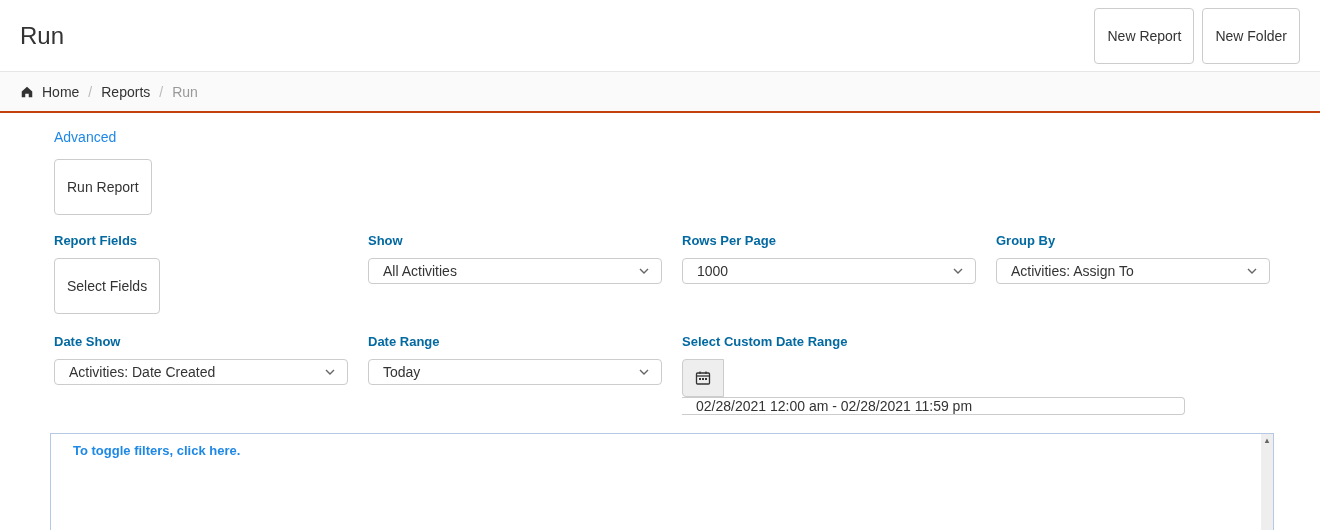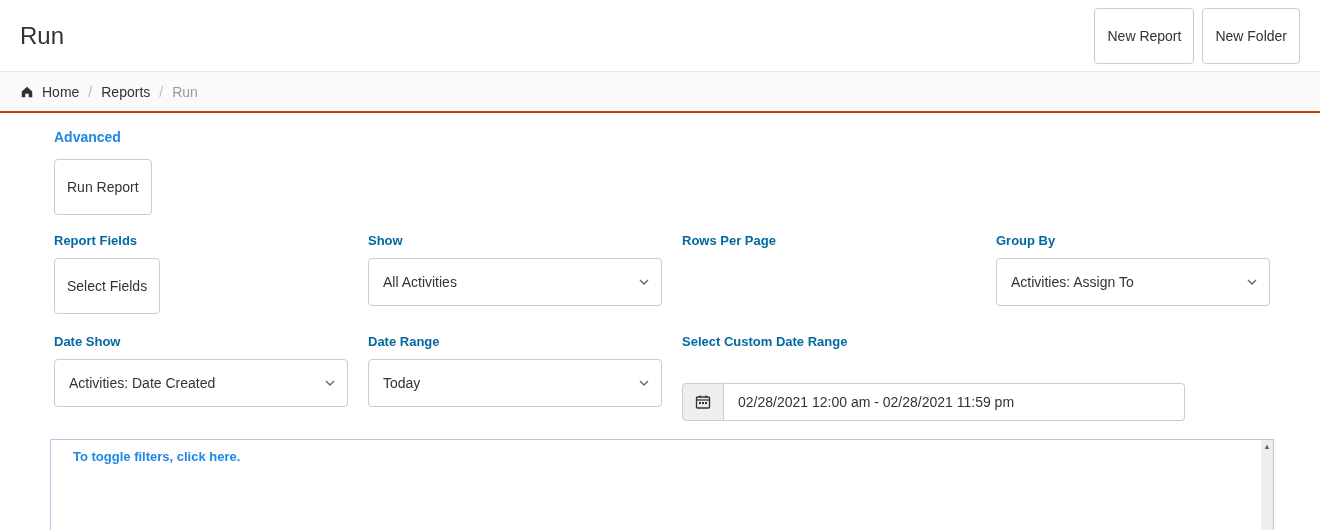--- a/index.html
+++ b/index.html
@@ -73,21 +73,21 @@
     height: 14px;
     margin-right: 8px;
   }
 
   
   .content {
     padding: 16px 0 0 54px;
   }
   .advanced-link {
     color: #1e88e5;
-    font-weight: 700;
+    font-weight: 400;
     font-size: 14px;
     cursor: pointer;
     display: inline-block;
     margin-bottom: 14px;
   }
   .run-btn-row {
     margin-bottom: 18px;
     margin-left: 0;
   }
 
@@ -109,38 +109,39 @@
     color: #0369a1;
   }
 
   .select {
     position: relative;
     display: flex;
     align-items: center;
     background: #fff;
     border: 1px solid #ccc;
     border-radius: 4px;
-    height: 48px;
+    height: 26px;
     padding: 0 32px 0 14px;
     font-size: 14px;
     cursor: pointer;
     width: 100%;
   }
   .select .chevron {
     position: absolute;
     right: 12px;
     top: 50%;
     transform: translateY(-50%);
     pointer-events: none;
   }
 
   
   .date-group {
     display: flex;
     width: 503px; 
+    flex-direction: column;
   }
   .date-icon-box {
     width: 42px;
     height: 38px;
     border: 1px solid #ccc;
     border-radius: 4px 0 0 4px;
     background: #eee;
     display: flex;
     align-items: center;
     justify-content: center;
@@ -265,20 +266,28 @@
         <span class="chevron">
           <svg width="10" height="6" viewBox="0 0 10 6">
               <path d="M1 1l4 4 4-4" stroke="#666" stroke-width="1.4" fill="none"></path>
             </svg>
         </span>
       </div>
     </div>
 
     <div class="field">
       <div class="field-label">Rows Per Page</div>
+      <div class="select">
+        <span>1000</span>
+        <span class="chevron">
+          <svg width="10" height="6" viewBox="0 0 10 6">
+              <path d="M1 1l4 4 4-4" stroke="#666" stroke-width="1.4" fill="none"></path>
+            </svg>
+        </span>
+      </div>
     </div>
 
     <div class="field">
       <div class="field-label">Group By</div>
       <div class="select">
         <span>Activities: Assign To</span>
         <span class="chevron">
           <svg width="10" height="6" viewBox="0 0 10 6">
               <path d="M1 1l4 4 4-4" stroke="#666" stroke-width="1.4" fill="none"></path>
             </svg>
@@ -303,21 +312,21 @@
       <div class="select">
         <span>Today</span>
         <span class="chevron">
           <svg width="10" height="6" viewBox="0 0 10 6">
               <path d="M1 1l4 4 4-4" stroke="#666" stroke-width="1.4" fill="none"></path>
             </svg>
         </span>
       </div>
     </div>
 
-    <div class="field" style="grid-column: 3 / span 2; padding-right:0;gap:24px;">
+    <div class="field" style="grid-column: 3 / span 2; padding-right:0;">
       <div class="field-label">Select Custom Date Range</div>
       <div class="date-group">
         <div class="date-icon-box">
           <svg width="16" height="16" viewBox="0 0 16 16" fill="none">
             <rect x="1.5" y="3" width="13" height="11" rx="1" stroke="#333" stroke-width="1.3"></rect>
             <line x1="1.5" y1="6" x2="14.5" y2="6" stroke="#333" stroke-width="1.3"></line>
             <line x1="5" y1="1.5" x2="5" y2="4" stroke="#333" stroke-width="1.3"></line>
             <line x1="11" y1="1.5" x2="11" y2="4" stroke="#333" stroke-width="1.3"></line>
             <rect x="4" y="8" width="2" height="2" fill="#333"></rect>
             <rect x="7" y="8" width="2" height="2" fill="#333"></rect>

